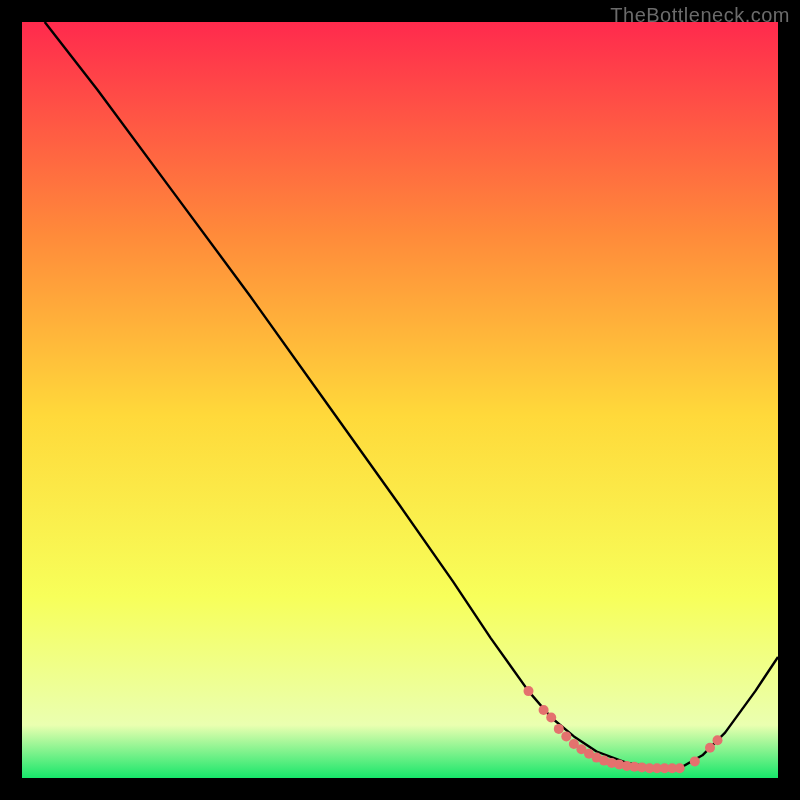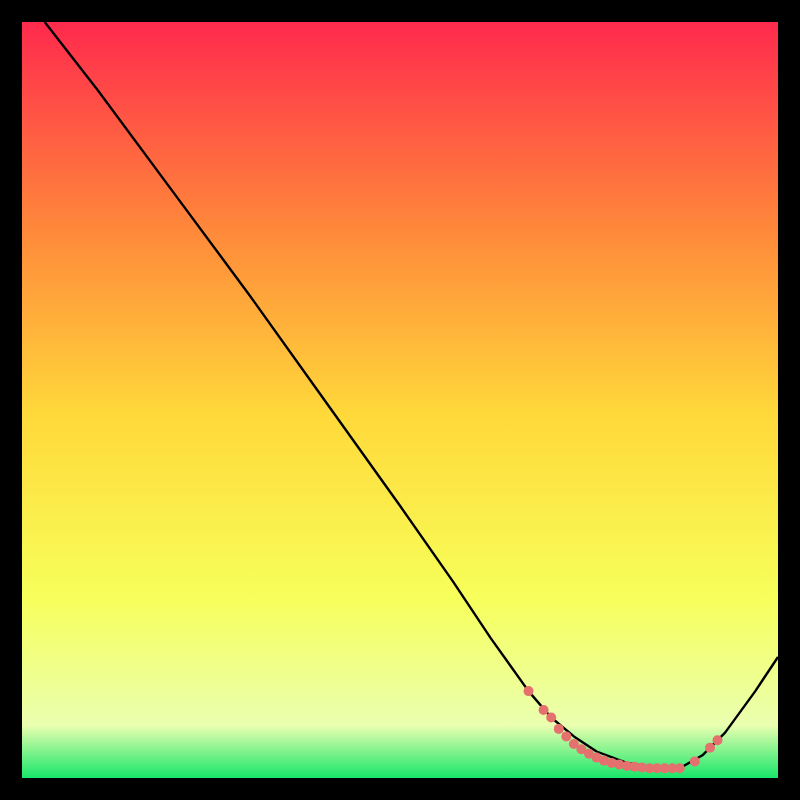--- a/index.html
+++ b/index.html
@@ -29,20 +29,21 @@
   svg.plot {
     position: absolute;
     left: 0;
     top: 0;
   }
 </style>
 </head>
 <body>
 
 <div class="stage">
+  <div class="watermark">TheBottleneck.com</div>
 
   <svg class="plot" width="800" height="800" viewBox="0 0 800 800">
     <defs>
       <linearGradient id="bg-grad" x1="0" y1="0" x2="0" y2="1">
         <stop id="g0" offset="0%" stop-color="#ff2a4d"></stop>
         <stop id="g1" offset="28%" stop-color="#ff8a3a"></stop>
         <stop id="g2" offset="52%" stop-color="#ffd93a"></stop>
         <stop id="g3" offset="76%" stop-color="#f7ff5a"></stop>
         <stop id="g4" offset="93%" stop-color="#eaffb0"></stop>
         <stop id="g5" offset="100%" stop-color="#17e66a"></stop>

